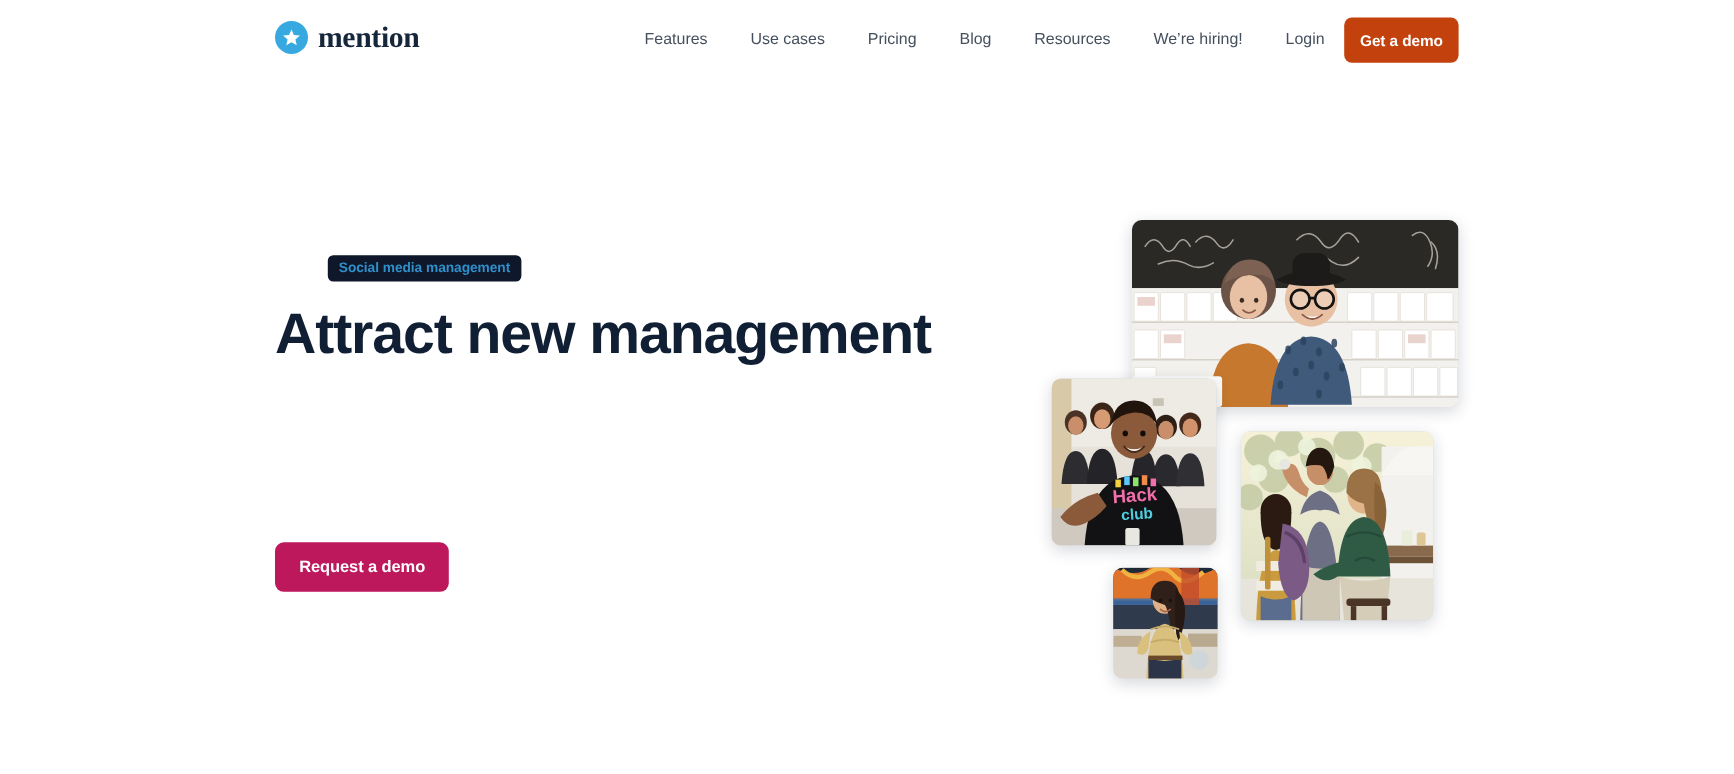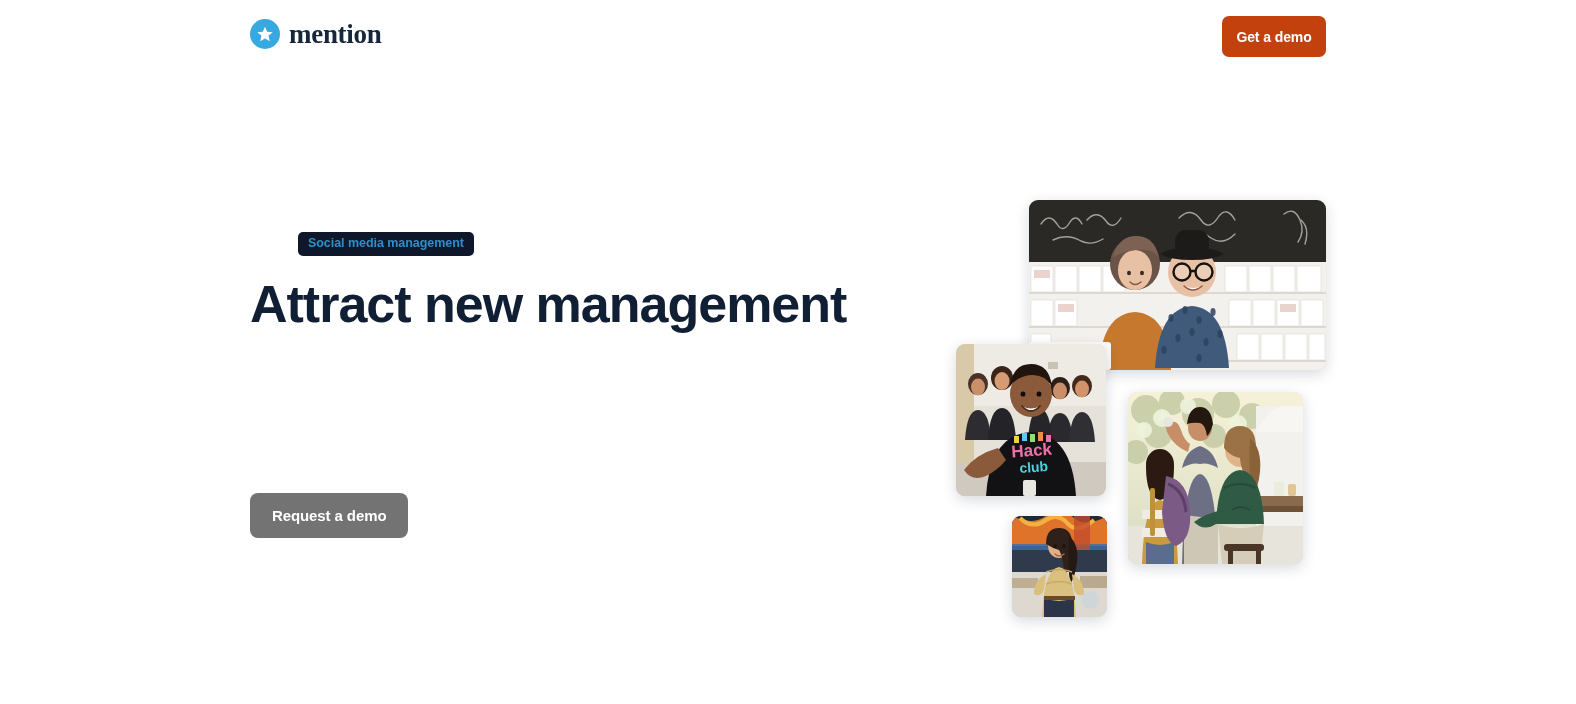--- a/index.html
+++ b/index.html
@@ -124,21 +124,21 @@
 
   .btn-demo-hero {
     margin-top: 34px;
     display: inline-flex;
     align-items: center;
     justify-content: center;
     height: 45px;
     padding: 0 22px;
     border: none;
     border-radius: 8px;
-    background: #737373;
+    background: #be185d;
     color: #ffffff;
     font-family: "Liberation Sans", sans-serif;
     font-size: 15px;
     font-weight: bold;
     cursor: pointer;
     letter-spacing: -0.1px;
   }
 
   
   .collage {
@@ -169,20 +169,29 @@
 
   <a class="logo" href="#">
     <span class="logo-mark">
       <svg width="18" height="18" viewBox="0 0 24 24" aria-hidden="true">
         <polygon fill="#ffffff" points="12,2.4 14.94,9.06 22.2,9.72 16.74,14.46 18.36,21.6 12,17.88 5.64,21.6 7.26,14.46 1.8,9.72 9.06,9.06"></polygon>
       </svg>
     </span>
     <span class="logo-word">mention</span>
   </a>
 
+  <nav class="nav">
+    <a class="nav-item" href="#">Features</a>
+    <a class="nav-item" href="#">Use cases</a>
+    <a class="nav-item" href="#">Pricing</a>
+    <a class="nav-item" href="#">Blog</a>
+    <a class="nav-item" href="#">Resources</a>
+    <a class="nav-item" href="#">We’re hiring!</a>
+    <a class="nav-item login" href="#">Login</a>
+  </nav>
 
   <button class="btn-demo-top">Get a demo</button>
 </div>
 
 <div class="hero-left">
 
   <span class="eyebrow">Social media management</span>
 
   <h1 class="headline">
     <span>Attract new management</span><br>

